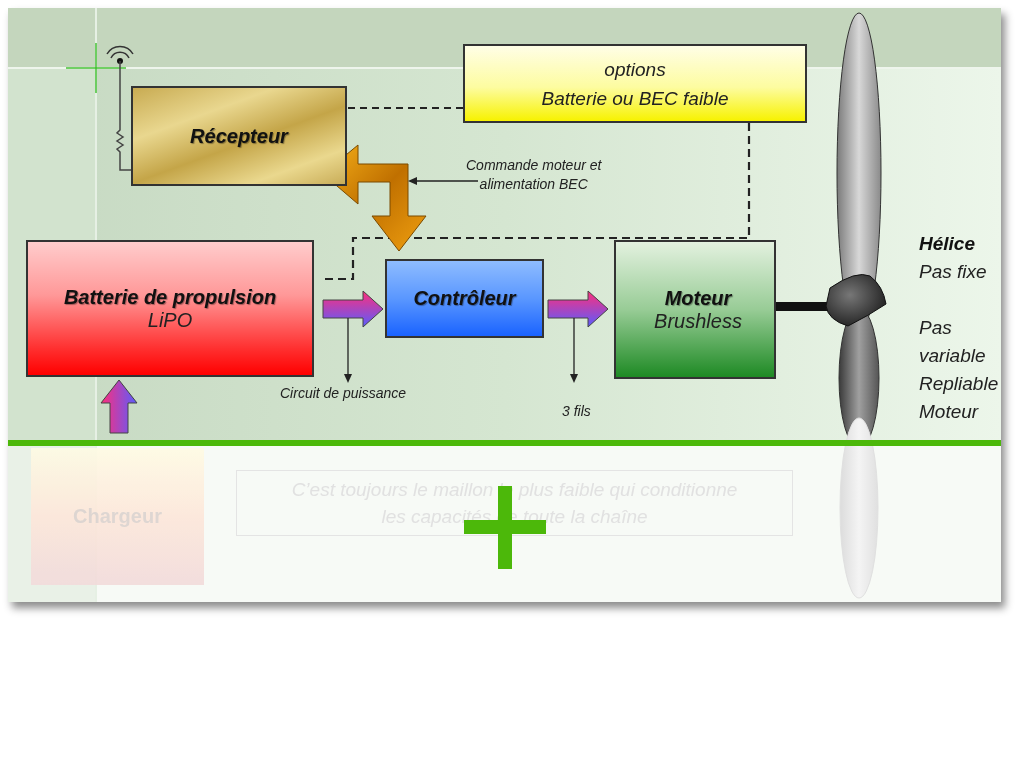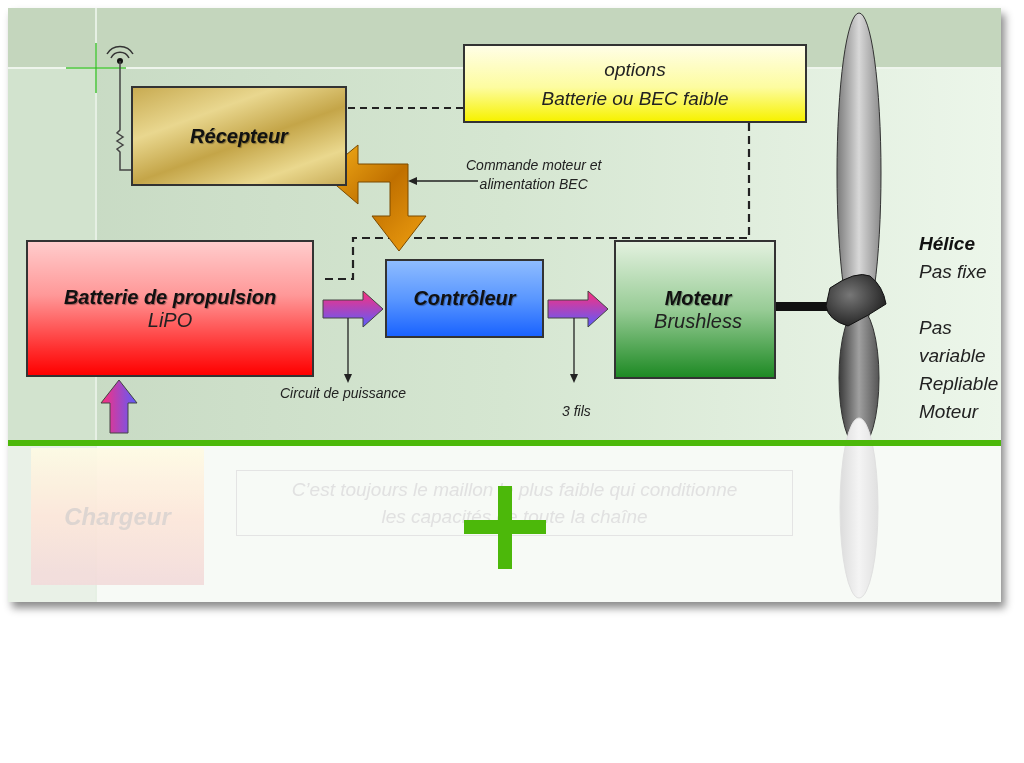--- a/index.html
+++ b/index.html
@@ -31,21 +31,21 @@
   #batterie { left:18px; top:232px; width:288px; height:137px;
     background:linear-gradient(180deg,#ffcccc 0%,#ff9898 40%,#ff3030 80%,#ff0000 100%); }
   #controleur { left:377px; top:251px; width:159px; height:79px;
     background:linear-gradient(180deg,#8ebcff 0%,#5a97ff 50%,#1a63ff 100%); }
   #moteur { left:606px; top:232px; width:162px; height:139px;
     background:linear-gradient(180deg,#e3f1df 0%,#98cc96 50%,#1e8a24 100%);padding-left:6px; }
 
   #chargeur { position:absolute; left:23px; top:440px; width:173px; height:137px;
     background:linear-gradient(180deg,#fffbe4 0%,#fde7da 50%,#f2dbdb 100%); opacity:0.9;
     display:flex; align-items:center; justify-content:center; }
-  #chargeur span { font-weight:bold; font-style:italic; font-size:24px; color:#dcd3cf; }
+  #chargeur span { font-weight:bold; font-size:20px; color:#dcd3cf; }
   #note { position:absolute; left:228px; top:462px; width:557px; height:66px;
     border:1px solid #e4e4e4; box-sizing:border-box; display:flex; flex-direction:column;
     align-items:center; justify-content:center; }
   #note span { font-style:italic; font-size:19px; color:#e1e1e1; line-height:27px; }
 
   .label { position:absolute; font-style:italic; color:#222; white-space:nowrap; }
   .lbl-small { font-size:14px; }
   #lbl-commande { left:458px; top:148px; text-align:center; line-height:19px; }
   #lbl-circuit { left:272px; top:377px; }
   #lbl-3fils { left:554px; top:395px; }

